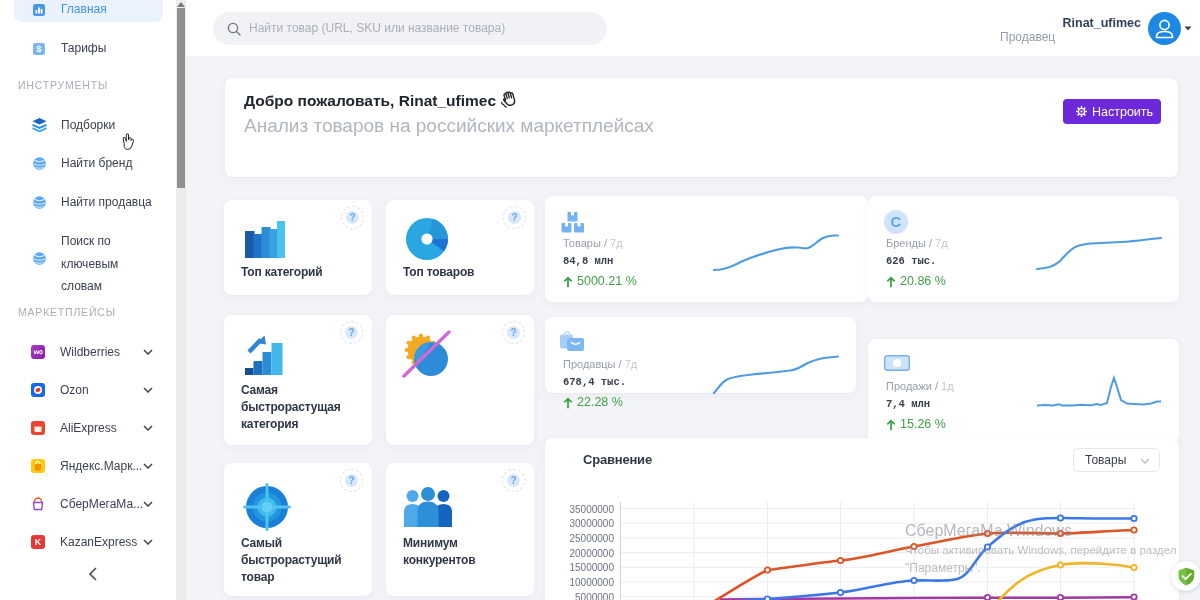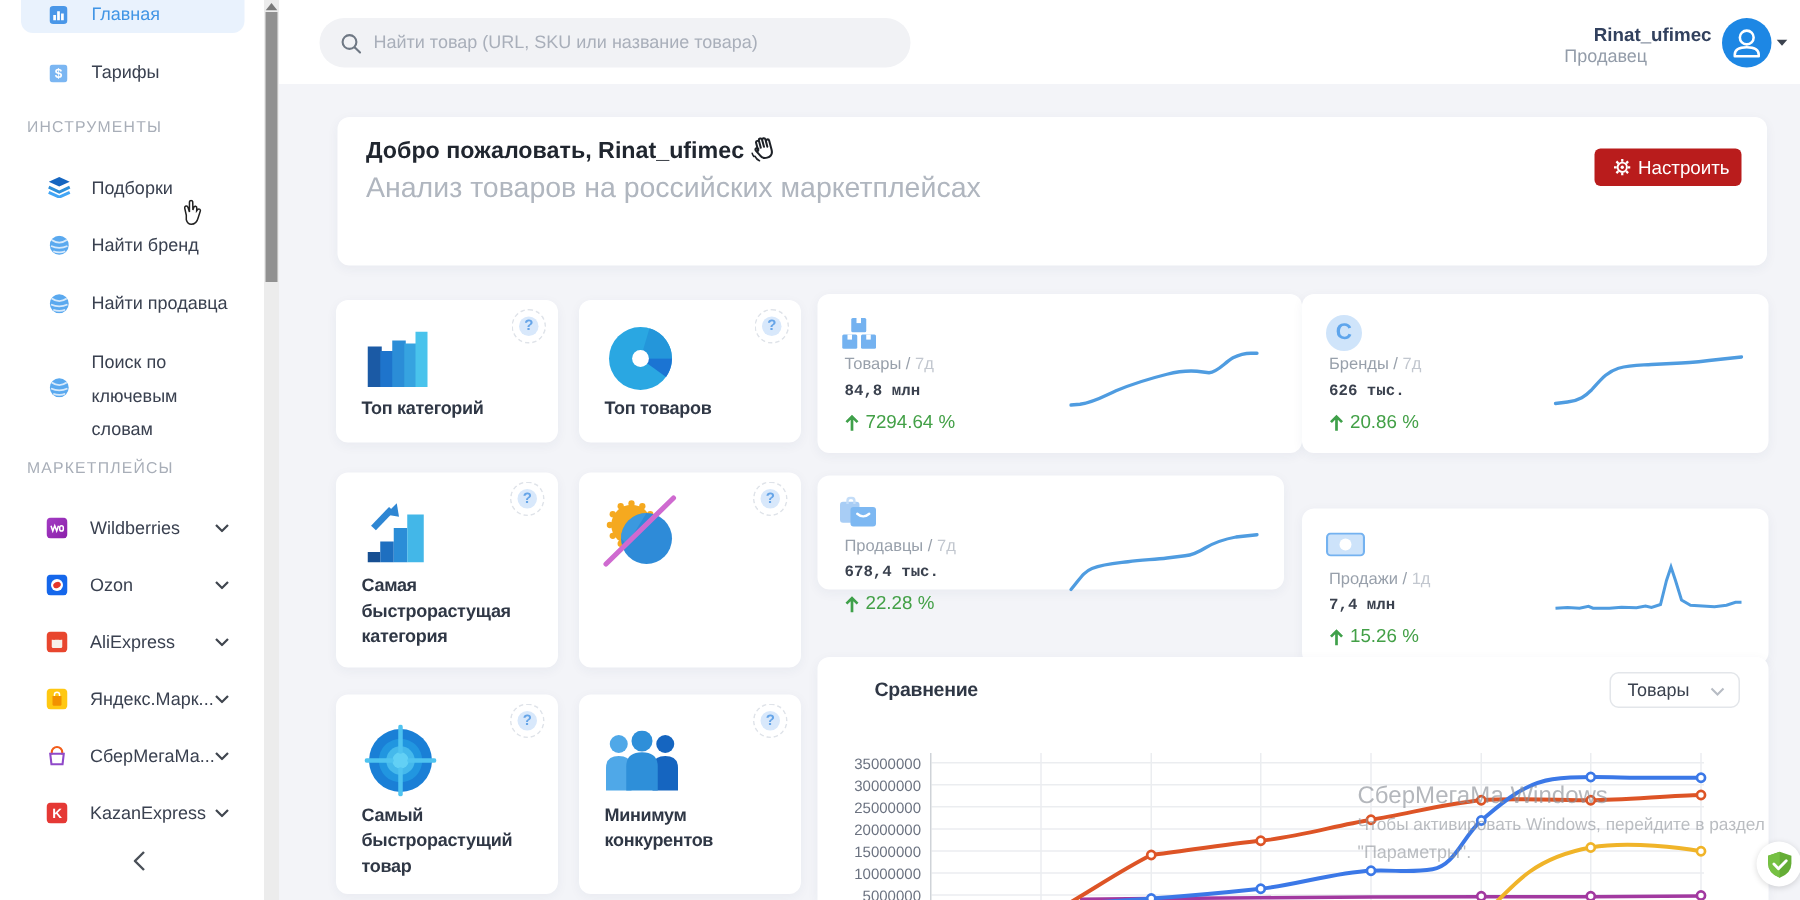--- a/index.html
+++ b/index.html
@@ -24,41 +24,41 @@
 
 <div class="abs" style="left:213px; top:12px; width:394px; height:33px; border-radius:17px; background:#f1f2f5;">
   <svg width="14" height="14" style="position:absolute; left:14px; top:10px;" viewBox="0 0 14 14">
     <circle cx="6" cy="6" r="4.6" fill="none" stroke="#6f7884" stroke-width="1.4"></circle>
     <line x1="9.6" y1="9.6" x2="13" y2="13" stroke="#6f7884" stroke-width="1.4" stroke-linecap="round"></line>
   </svg>
   <div class="abs" style="left:36px; top:9px; font-size:12px; color:#a9afba;">Найти товар (URL, SKU или название товара)</div>
 </div>
 
 <div class="abs" style="left:1000px; top:16px; width:141px; text-align:right; font-size:12.5px; font-weight:bold; color:#32415e;">Rinat_ufimec</div>
-<div class="abs" style="left:1000px; top:30px; width:141px; text-align:center; font-size:12px; color:#939ca9;">Продавец</div>
+<div class="abs" style="left:1000px; top:30px; width:141px; text-align:left; font-size:12px; color:#939ca9;">Продавец</div>
 <div class="abs" style="left:1148px; top:12px; width:33px; height:33px; border-radius:50%; background:#1d87e4;">
   <svg width="33" height="33" viewBox="0 0 33 33">
     <circle cx="16.5" cy="13" r="4.6" fill="none" stroke="#fff" stroke-width="1.7"></circle>
     <path d="M8.5 24.5 Q8.5 19.5 16.5 19.5 Q24.5 19.5 24.5 24.5 L24.5 25.5 L8.5 25.5 Z" fill="none" stroke="#fff" stroke-width="1.7" stroke-linejoin="round"></path>
   </svg>
 </div>
 <svg width="8" height="5" style="position:absolute; left:1184px; top:26px;" viewBox="0 0 8 5">
     <path d="M0.5 0.5 L4 4.5 L7.5 0.5 Z" fill="#3c434f"></path>
   </svg>
 
 <div class="card" style="left:225px; top:78px; width:953px; height:99px;">
   <div class="abs" style="left:19px; top:14px; font-size:15.5px; font-weight:bold; color:#20262f;">Добро пожаловать, Rinat_ufimec</div>
   <svg width="18" height="18" style="position:absolute; left:275px; top:12px;" viewBox="0 0 18 18">
     <g transform="rotate(-15 9 9)">
       <path d="M5.2 9.5 L5.2 4.2 Q5.2 3 6.3 3 Q7.4 3 7.4 4.2 L7.4 8 L7.4 3.2 Q7.4 2 8.5 2 Q9.6 2 9.6 3.2 L9.6 8 L9.6 3.6 Q9.6 2.4 10.7 2.4 Q11.8 2.4 11.8 3.6 L11.8 8.5 L11.8 5 Q11.8 3.8 12.9 3.8 Q14 3.8 14 5 L14 11 Q14 15.5 9.8 15.5 Q6.5 15.5 5.6 12.8 L3.8 9.2 Q3.3 8.2 4.1 7.7 Q4.9 7.3 5.6 8.2 Z" fill="#fff" stroke="#1d2127" stroke-width="1.35" stroke-linejoin="round"></path>
       <path d="M2.2 12.6 Q2.6 14.8 4.3 16.2 M0.9 10.2 Q0.9 11.4 1.4 12.4" fill="none" stroke="#1d2127" stroke-width="1.1" stroke-linecap="round"></path>
     </g>
   </svg>
   <div class="abs" style="left:19px; top:37px; font-size:19px; color:#b0b6bf;">Анализ товаров на российских маркетплейсах</div>
-  <div class="abs" style="left:838px; top:21px; width:98px; height:25px; background:#b91c1c; border-radius:4px;">
+  <div class="abs" style="left:838px; top:21px; width:98px; height:25px; background:#6d28d9; border-radius:4px;">
     <svg width="11" height="11" style="position:absolute; left:13px; top:7px;" viewBox="0 0 11 11">
       <circle cx="5.5" cy="5.5" r="3.1" fill="none" stroke="#fff" stroke-width="1.3"></circle>
       <g stroke="#fff" stroke-width="1.5">
           <line x1="5.5" y1="0" x2="5.5" y2="1.8"></line>
           <line x1="5.5" y1="9.2" x2="5.5" y2="11"></line>
           <line x1="0" y1="5.5" x2="1.8" y2="5.5"></line>
           <line x1="9.2" y1="5.5" x2="11" y2="5.5"></line>
           <line x1="1.6" y1="1.6" x2="2.9" y2="2.9"></line>
           <line x1="8.1" y1="8.1" x2="9.4" y2="9.4"></line>
           <line x1="8.1" y1="2.9" x2="9.4" y2="1.6"></line>
@@ -185,21 +185,21 @@
         <rect x="10" y="0" width="3" height="3.4"></rect>
         <rect x="4" y="11" width="3" height="3.4"></rect>
         <rect x="16.5" y="11" width="3" height="3.4"></rect>
       </g>
   </svg>
   <div class="slabel abs" style="left:18px; top:41px;">Товары / <span>7д</span></div>
   <div class="svalue abs" style="left:18px; top:59px;">84,8 млн</div>
   <svg class="abs" style="left:18px; top:80px;" width="10" height="12" viewBox="0 0 10 12">
       <path d="M5 11.2 L5 2 M1.3 5.4 L5 1.7 L8.7 5.4" fill="none" stroke="#3fa04a" stroke-width="1.8"></path>
     </svg>
-    <div class="sdelta abs" style="left:32px; top:78px;">7294.64 %</div>
+    <div class="sdelta abs" style="left:32px; top:78px;">5000.21 %</div>
   <svg width="128" height="42" style="position:absolute; left:167px; top:36px;" viewBox="0 0 128 42">
     <path d="M2 38 L8 37.5 C18 36 24 32 32 28.5 C44 23.5 56 20 66 17.5 C74 15.5 80 15 86 15.5 L94 16.5 C100 16 104 10 110 6.5 Q116 3.5 122 3.5 L126 3.5" fill="none" stroke="#4f9ce0" stroke-width="2.2" stroke-linecap="round"></path>
   </svg>
 </div>
 
 <div class="card" style="left:868px; top:196px; width:311px; height:106px;">
   <div class="abs" style="left:16px; top:14px; width:24px; height:24px; border-radius:50%; background:#cfe4fa;"></div>
   <div class="abs" style="left:16px; top:14px; width:24px; height:24px; text-align:center; line-height:24px; font-size:15px; font-weight:bold; color:#5ea5ec;">C</div>
   <div class="slabel abs" style="left:18px; top:41px;">Бренды / <span>7д</span></div>
   <div class="svalue abs" style="left:18px; top:59px;">626 тыс.</div>

